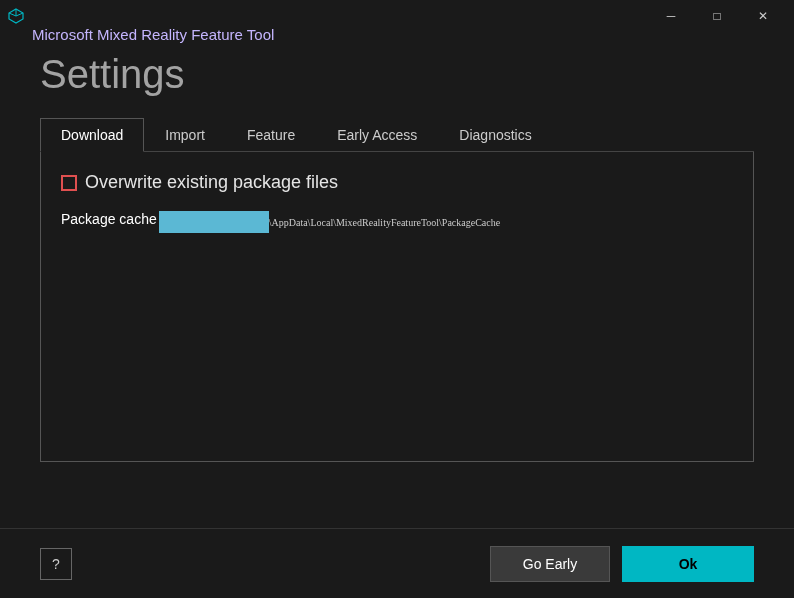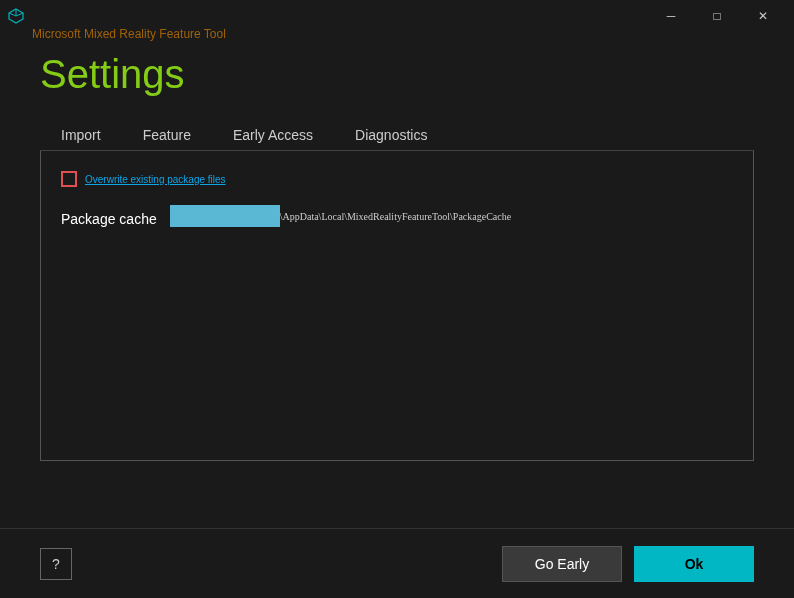--- a/index.html
+++ b/index.html
@@ -43,22 +43,22 @@
       align-items: center;
       justify-content: center;
     }
 
     .title-bar-icon svg {
       width: 16px;
       height: 16px;
     }
 
     .title-bar-title {
-      font-size: 12px;
-      color: #a16207;
+      font-size: 15px;
+      color: #c4b5fd;
       margin-top: 36px;
     }
 
     .title-bar-controls {
       display: flex;
       align-items: center;
       gap: 0;
     }
 
     .title-bar-btn {
@@ -75,21 +75,21 @@
     }
 
     
     .main-content {
       padding: 20px 40px 20px 40px;
     }
 
     .page-title {
       font-size: 40px;
       font-weight: 300;
-      color: #84cc16;
+      color: #a3a3a3;
       margin-bottom: 20px;
     }
 
     
     .tabs-container {
       display: flex;
       border-bottom: 1px solid #444;
       margin-bottom: 0;
     }
 
@@ -142,30 +142,29 @@
       border: 2px solid #e05050;
       background: transparent;
       display: flex;
       align-items: center;
       justify-content: center;
       cursor: pointer;
       flex-shrink: 0;
     }
 
     .checkbox-label {
-      font-size: 10px;
-      color: #0ea5e9;
-      text-decoration: underline;
+      font-size: 18px;
+      color: #e5e5e5;
     }
 
     
     .package-cache-row {
       display: flex;
-      align-items: flex-end;
-      gap: 13px;
+      align-items: flex-start;
+      gap: 2px;
     }
 
     .package-cache-label {
       font-size: 14px;
       color: #ffffff;
       flex-shrink: 0;
     }
 
     .package-cache-input {
       display: flex;
@@ -228,21 +227,21 @@
       border: 1px solid #555;
       color: #ffffff;
       font-size: 14px;
       cursor: pointer;
       display: flex;
       align-items: center;
       justify-content: center;
     }
 
     .ok-btn {
-      width: 120px;
+      width: 132px;
       height: 36px;
       background-color: #00b7c3;
       border: none;
       color: #000000;
       font-size: 14px;
       font-weight: 600;
       cursor: pointer;
       display: flex;
       align-items: center;
       justify-content: center;
@@ -267,20 +266,23 @@
     <button class="title-bar-btn">─</button>
     <button class="title-bar-btn">□</button>
     <button class="title-bar-btn close">✕</button>
   </div>
 </div>
 
 <div class="main-content">
   <h1 class="page-title">Settings</h1>
 
   <div class="tabs-container">
+    <div class="tab active">
+      <span>Download</span>
+    </div>
     <div class="tab">
       <span>Import</span>
     </div>
     <div class="tab">
       <span>Feature</span>
     </div>
     <div class="tab">
       <span>Early Access</span>
     </div>
     <div class="tab">

